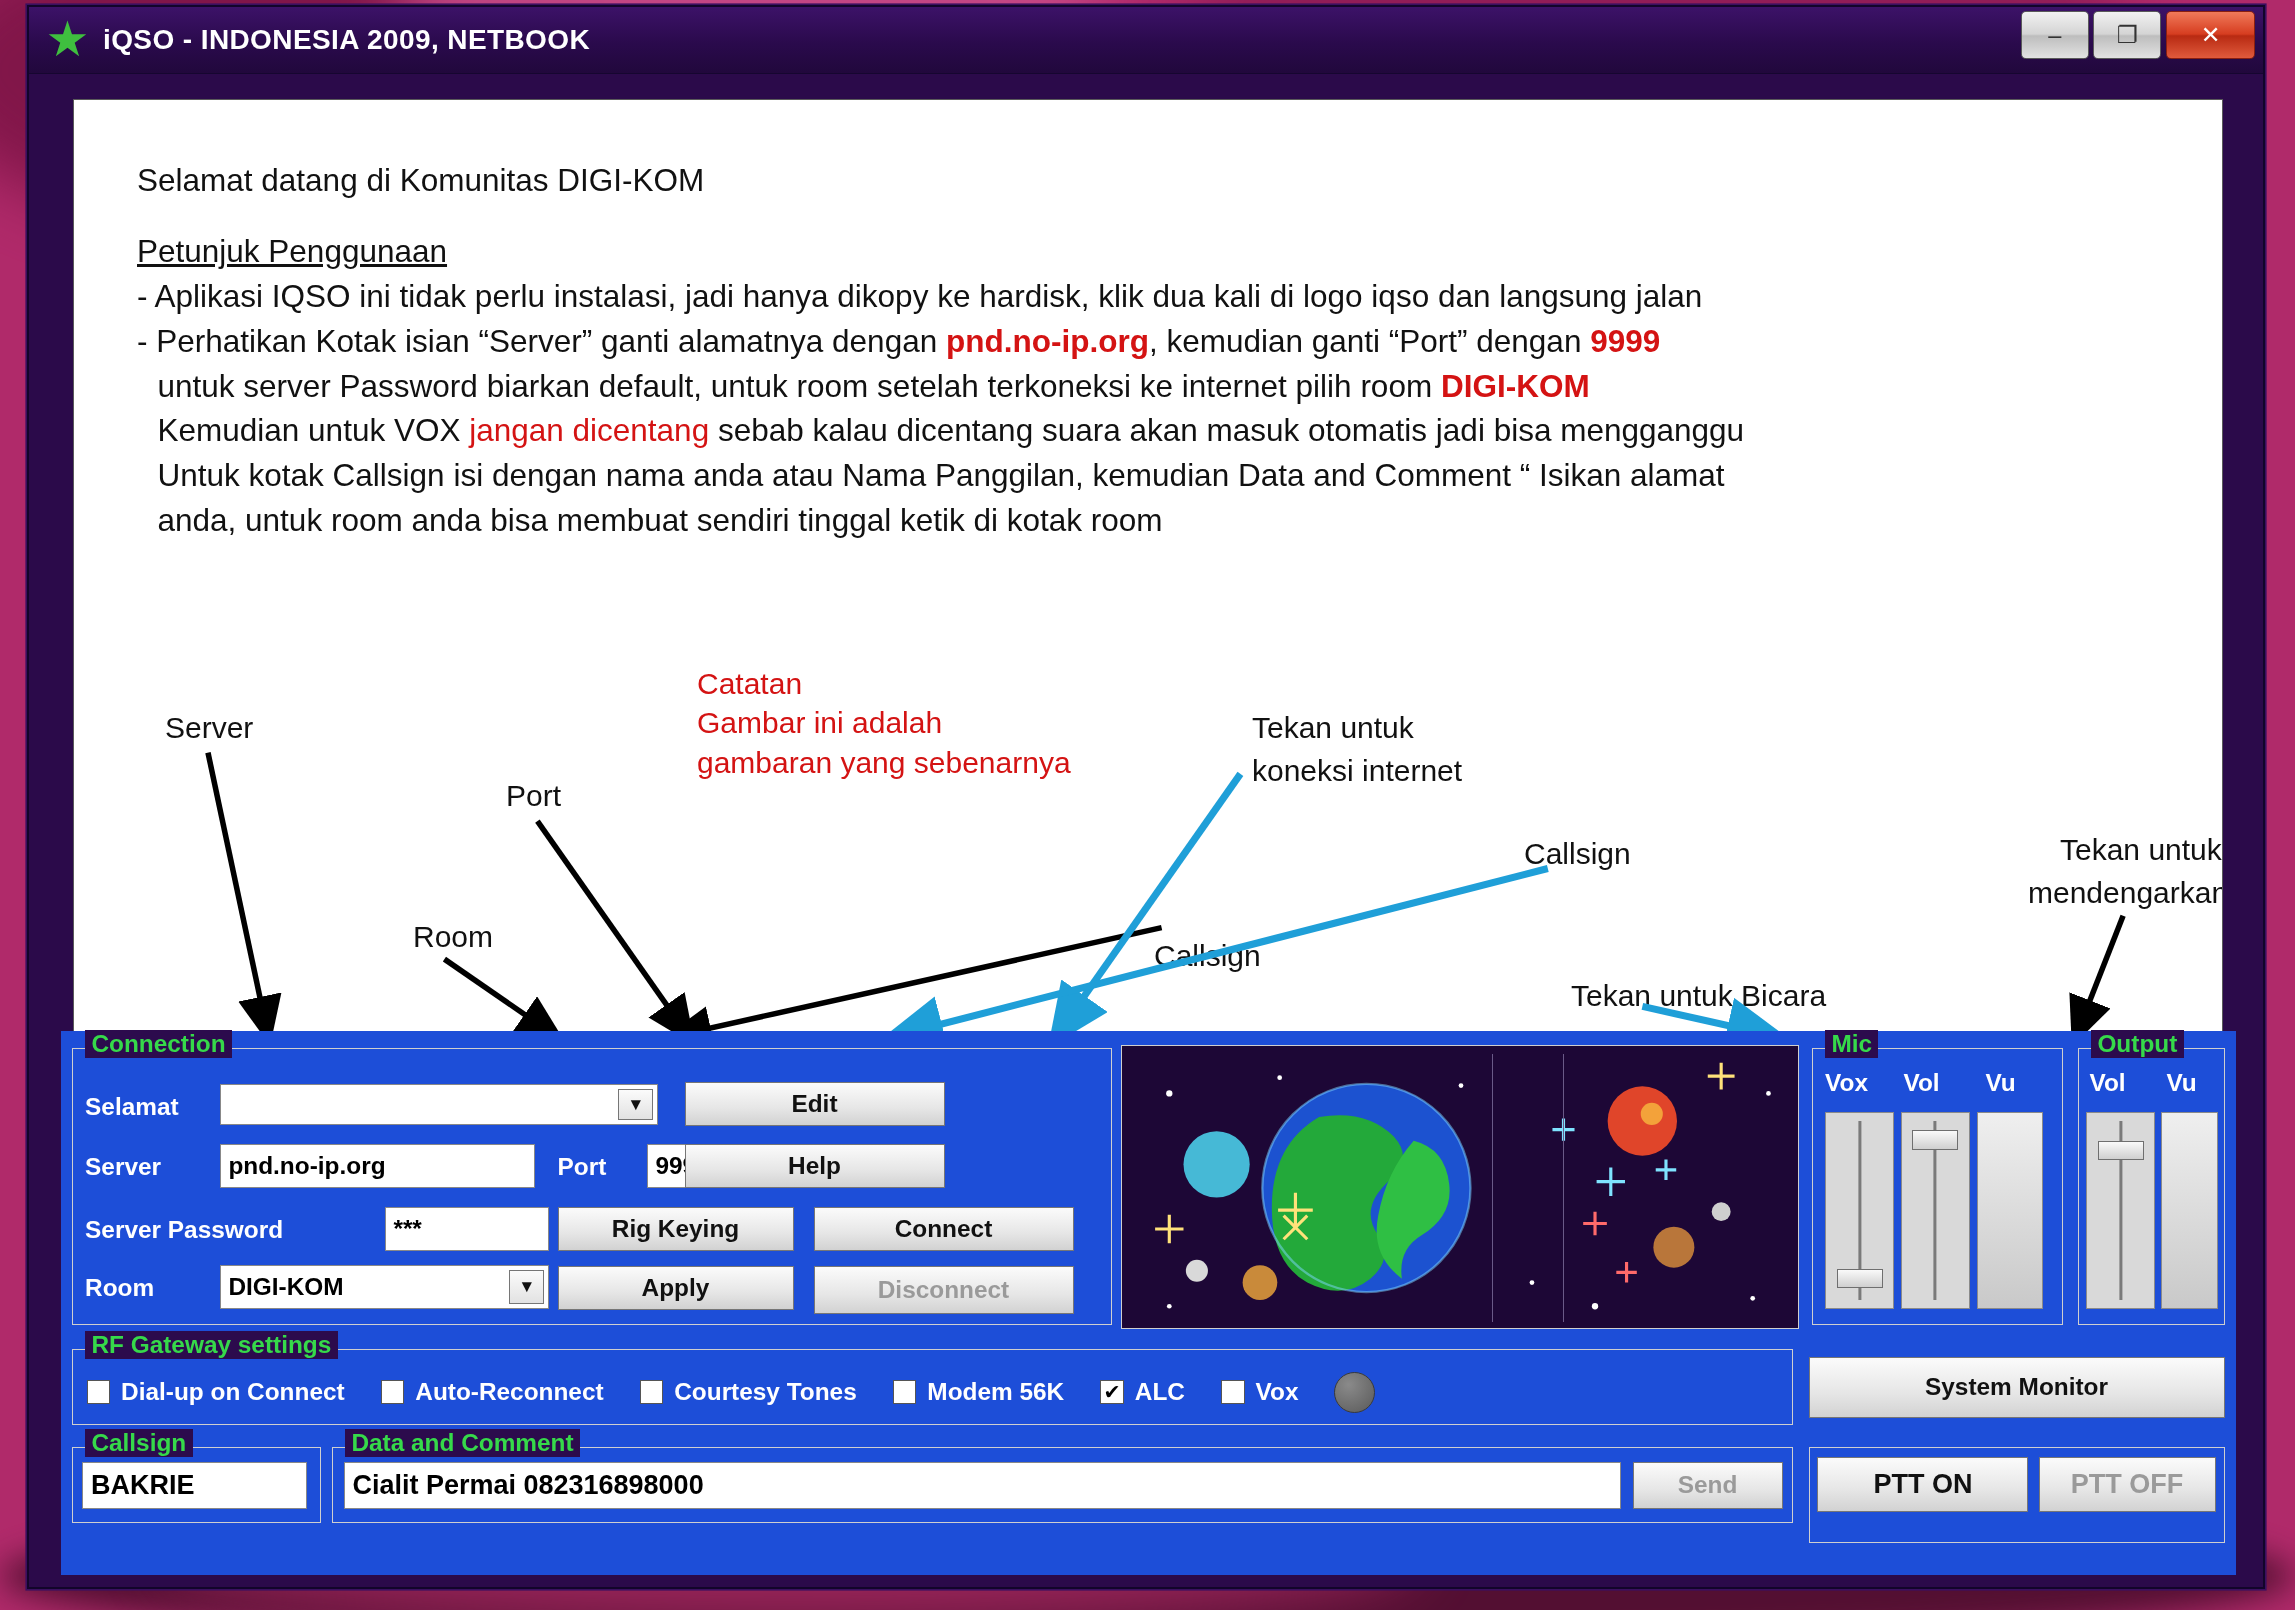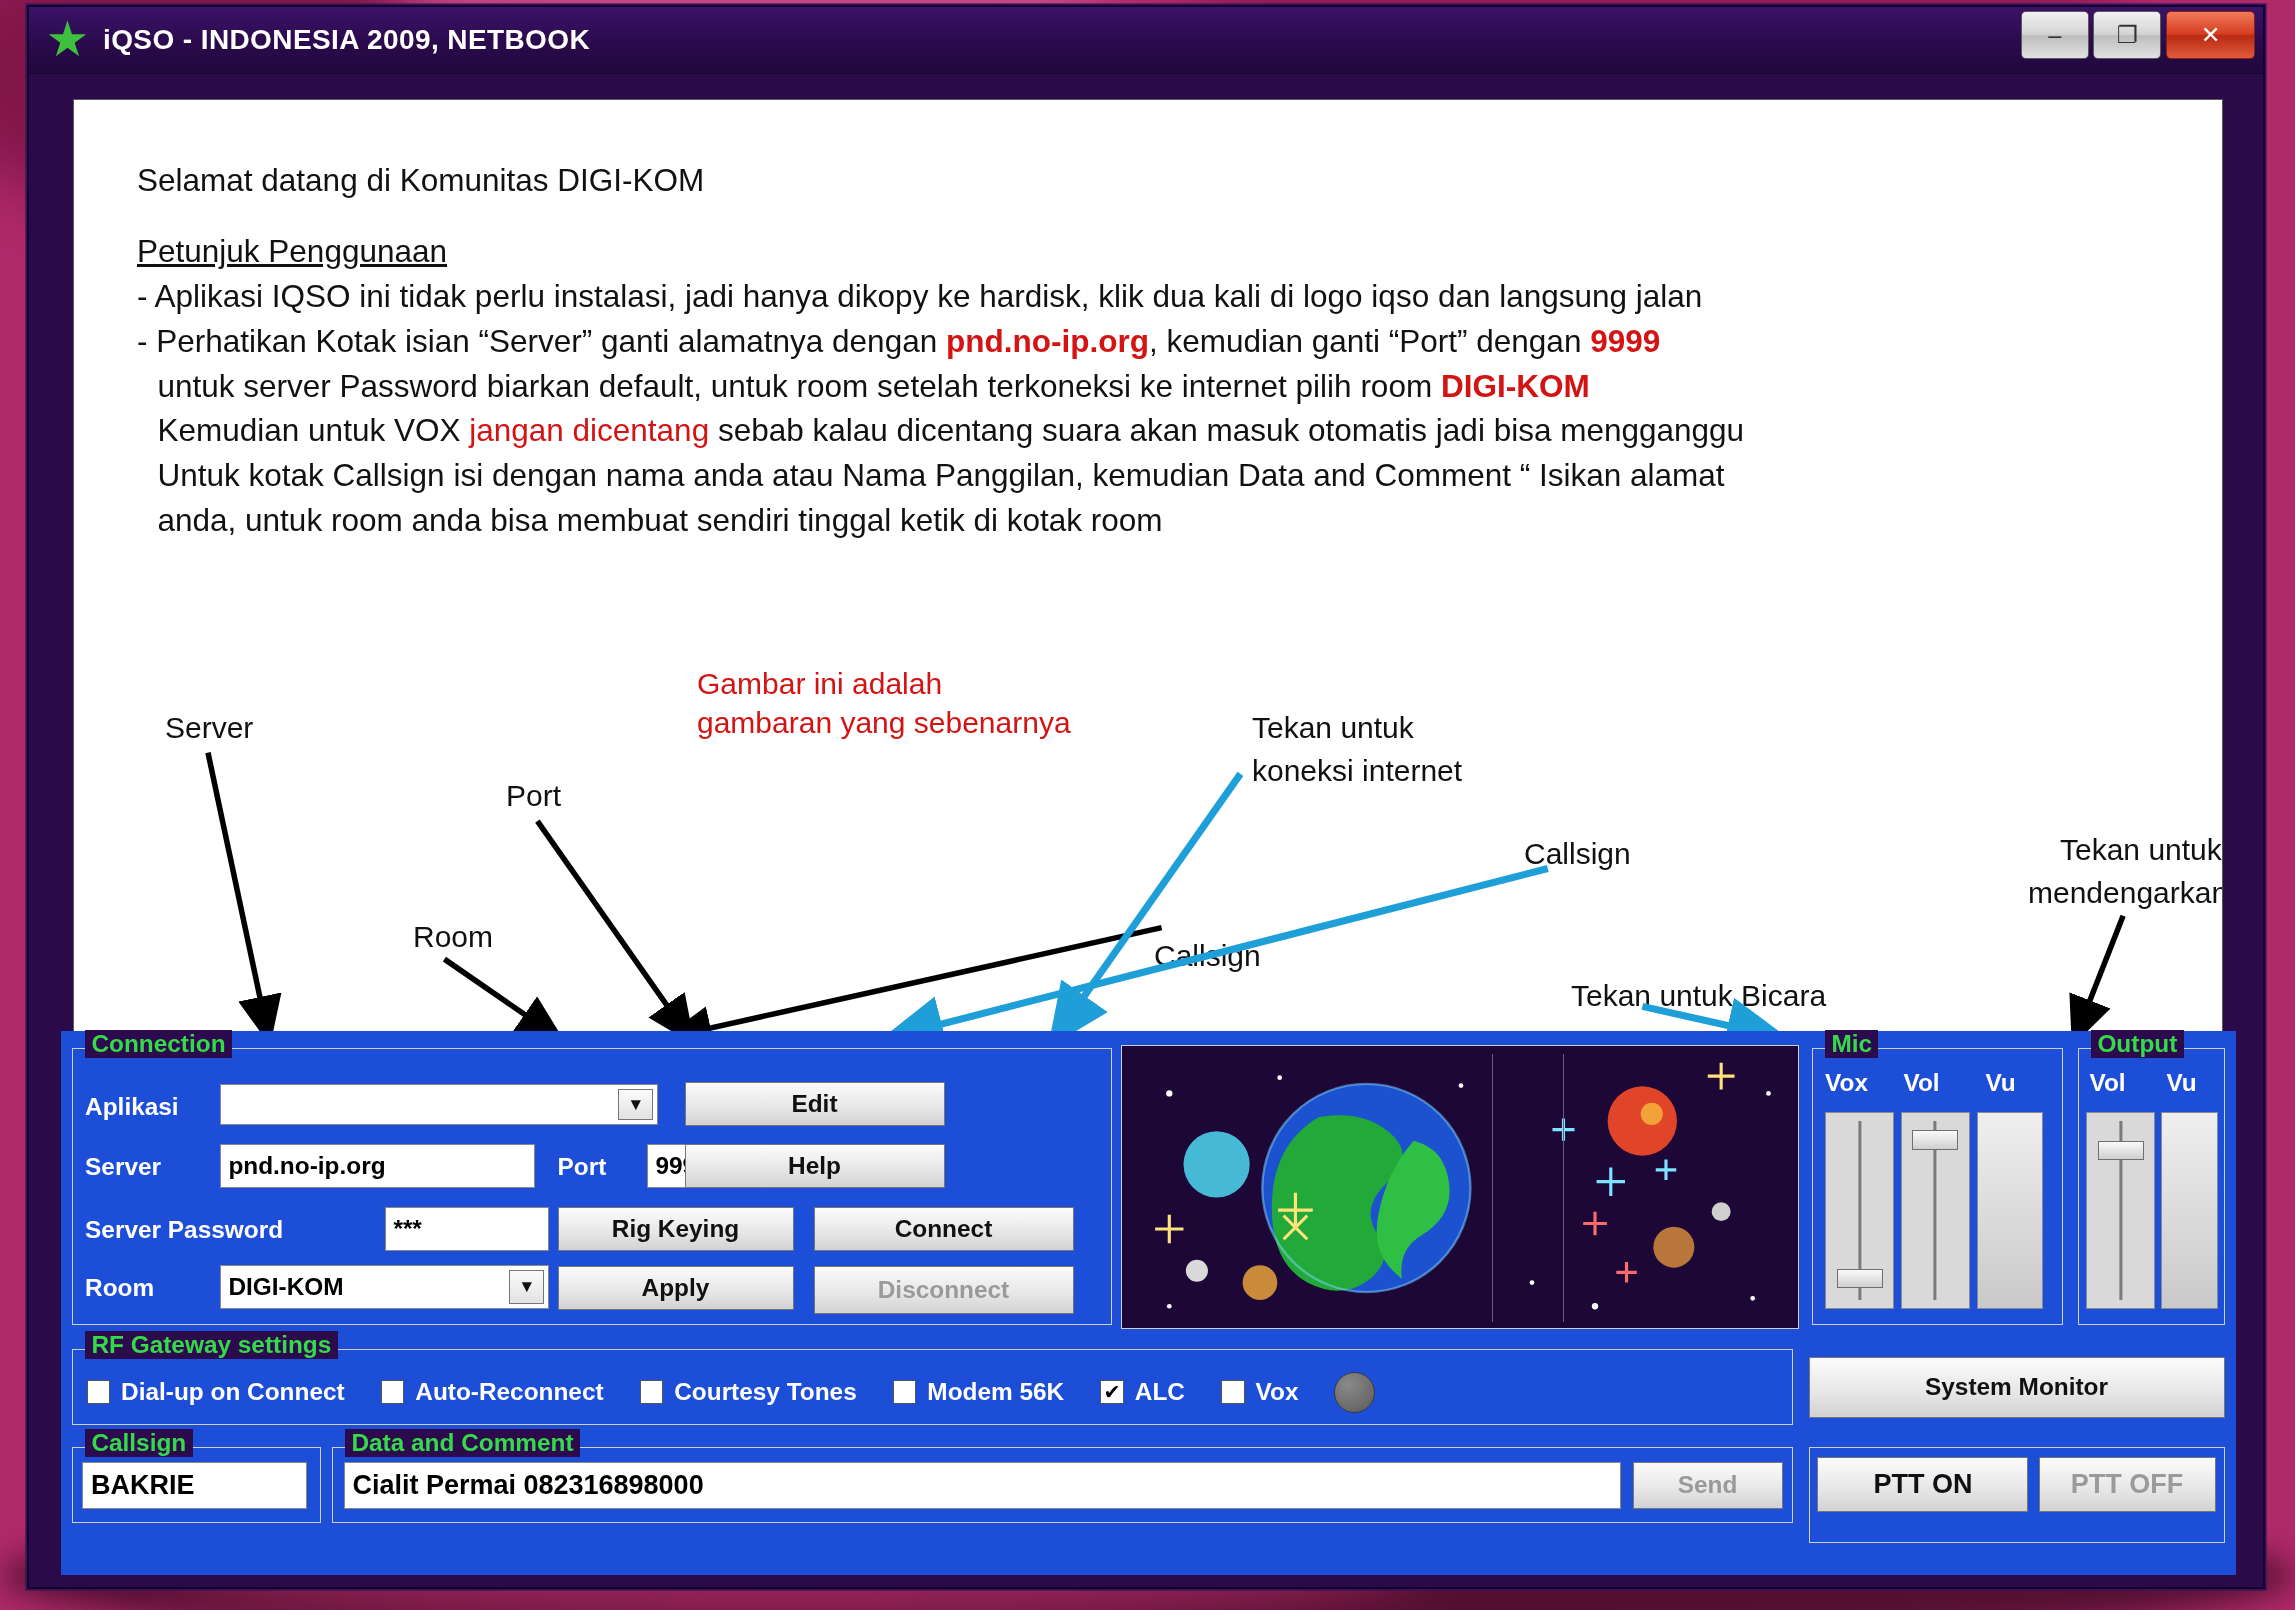--- a/index.html
+++ b/index.html
@@ -160,20 +160,21 @@
         <span>untuk server Password biarkan default, untuk room setelah terkoneksi ke internet pilih room </span><span class="bold-red">DIGI-KOM</span>
       </div>
       <div style="padding-left:20.5px">
         <span>Kemudian untuk VOX </span><span class="red">jangan dicentang</span><span> sebab kalau dicentang suara akan masuk otomatis jadi bisa mengganggu</span>
       </div>
       <div style="padding-left:20.5px">Untuk kotak Callsign isi dengan nama anda atau Nama Panggilan, kemudian Data and Comment “ Isikan alamat</div>
       <div style="padding-left:20.5px">anda, untuk room anda bisa membuat sendiri tinggal ketik di kotak room</div>
     </div>
 
     <div class="note">
+      <div>Catatan</div>
       <div>Gambar ini adalah</div>
       <div>gambaran yang sebenarnya</div>
     </div>
 
     <div class="lbl" style="left:91px;top:611px;">Server</div>
     <div class="lbl" style="left:432px;top:679px;">Port</div>
     <div class="lbl" style="left:339px;top:820px;">Room</div>
     <div class="lbl" style="left:1080px;top:839px;">Callsign</div>
     <div class="lbl" style="left:1178px;top:611px;">Tekan untuk</div>
     <div class="lbl" style="left:1178px;top:654px;">koneksi internet</div>
@@ -200,21 +201,21 @@
       <line x1="1990" y1="1150" x2="2160" y2="1188" stroke="#1f9fd8" stroke-width="9" marker-end="url(#ahb)"></line>
       <line x1="2600" y1="1035" x2="2540" y2="1188" stroke="#000" stroke-width="7" marker-end="url(#ah)"></line>
     </svg>
   </div>
 
   <div id="app">
 
     <div class="group" style="left:11px;top:17.3px;width:1040px;height:277px;">
       <div class="g-title">Connection</div>
 
-      <div class="wlabel" style="position:absolute;left:12.6px;top:44px;">Aplikasi</div>
+      <div class="wlabel" style="position:absolute;left:12.6px;top:44px;">Selamat</div>
       <div class="combo" style="position:absolute;left:147px;top:35px;width:438px;height:41px;">
         <span></span>
         <span class="arrow">▼</span>
       </div>
       <div class="btn" style="position:absolute;left:612px;top:33px;width:260px;height:44px;">Edit</div>
 
       <div class="wlabel" style="position:absolute;left:12.6px;top:104px;">Server</div>
       <div class="field" style="position:absolute;left:147px;top:95px;width:315px;height:44px;">pnd.no-ip.org</div>
       <div class="wlabel" style="position:absolute;left:485px;top:104px;">Port</div>
       <div class="field" style="position:absolute;left:574px;top:95px;width:150px;height:44px;">9999</div>

